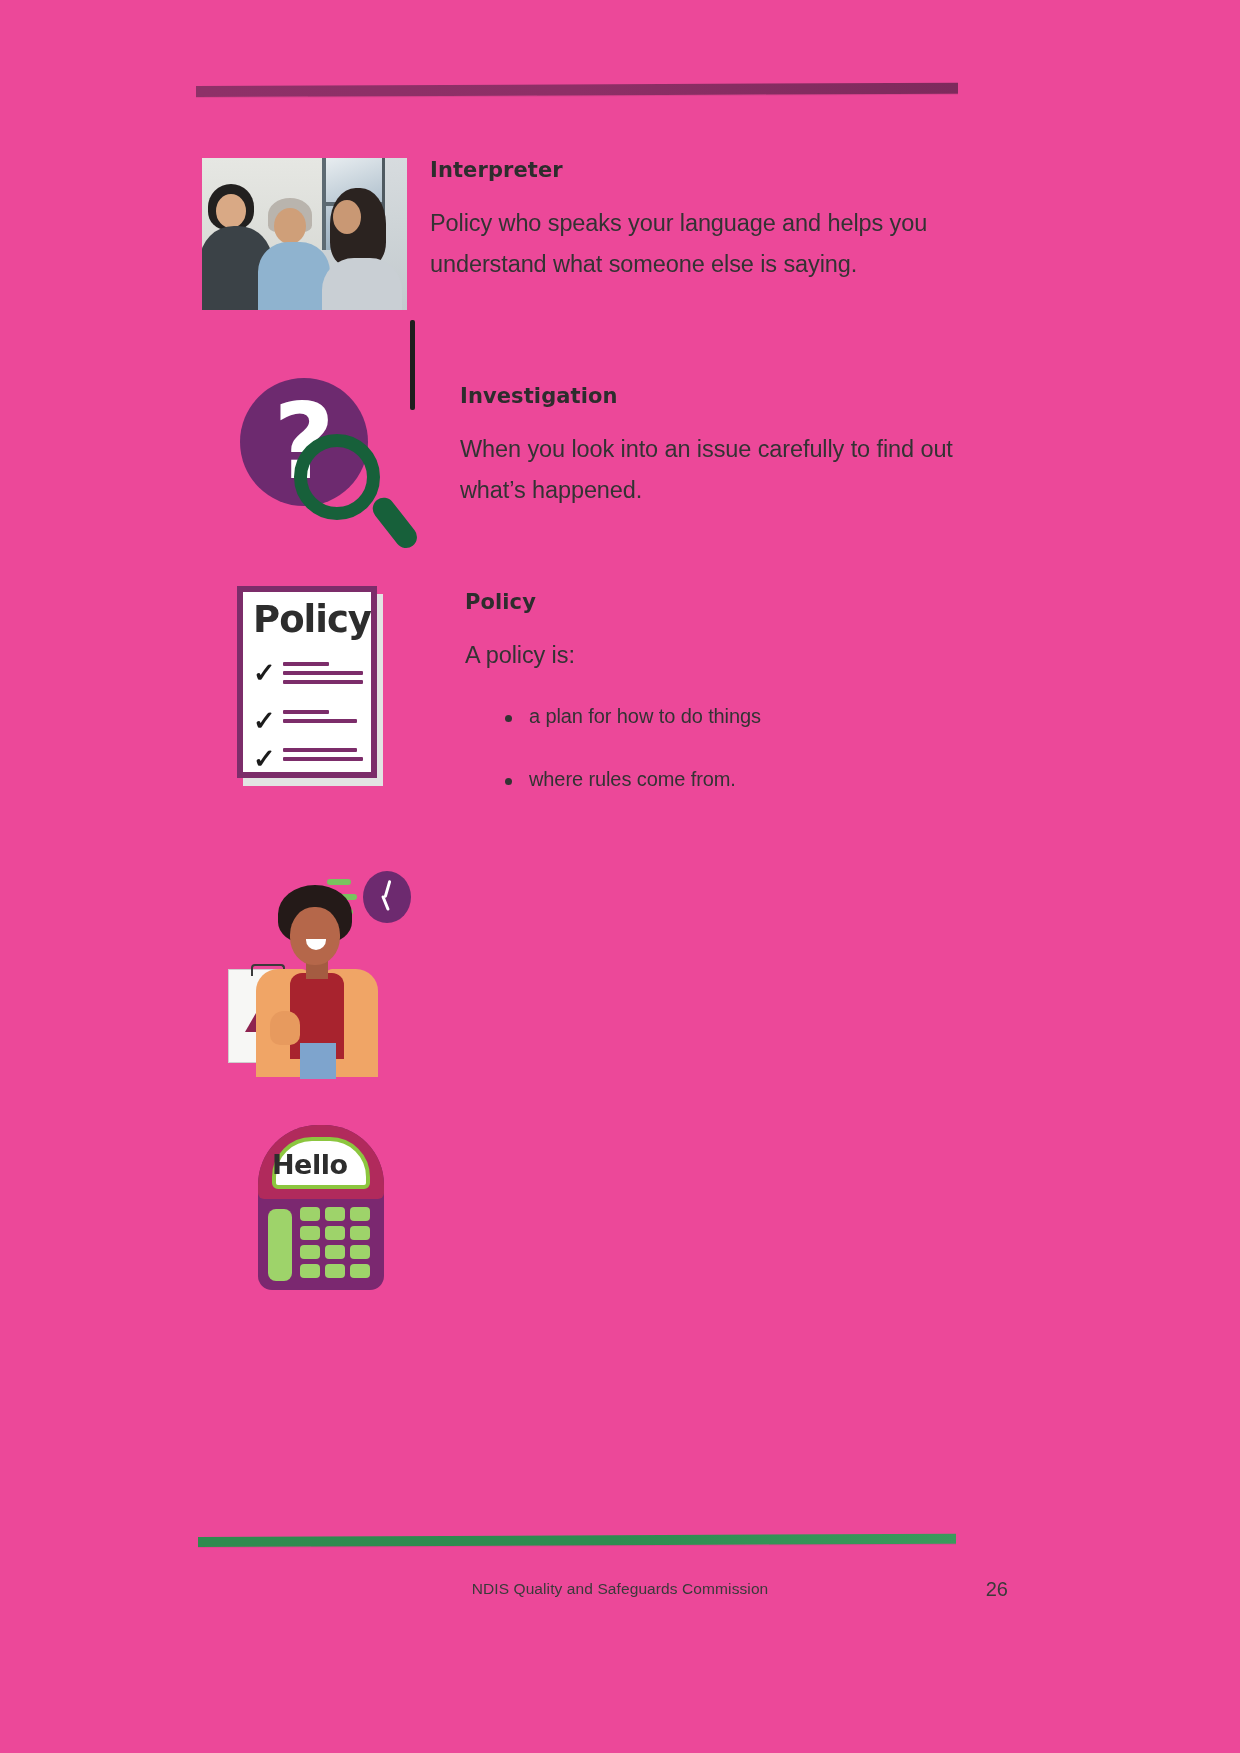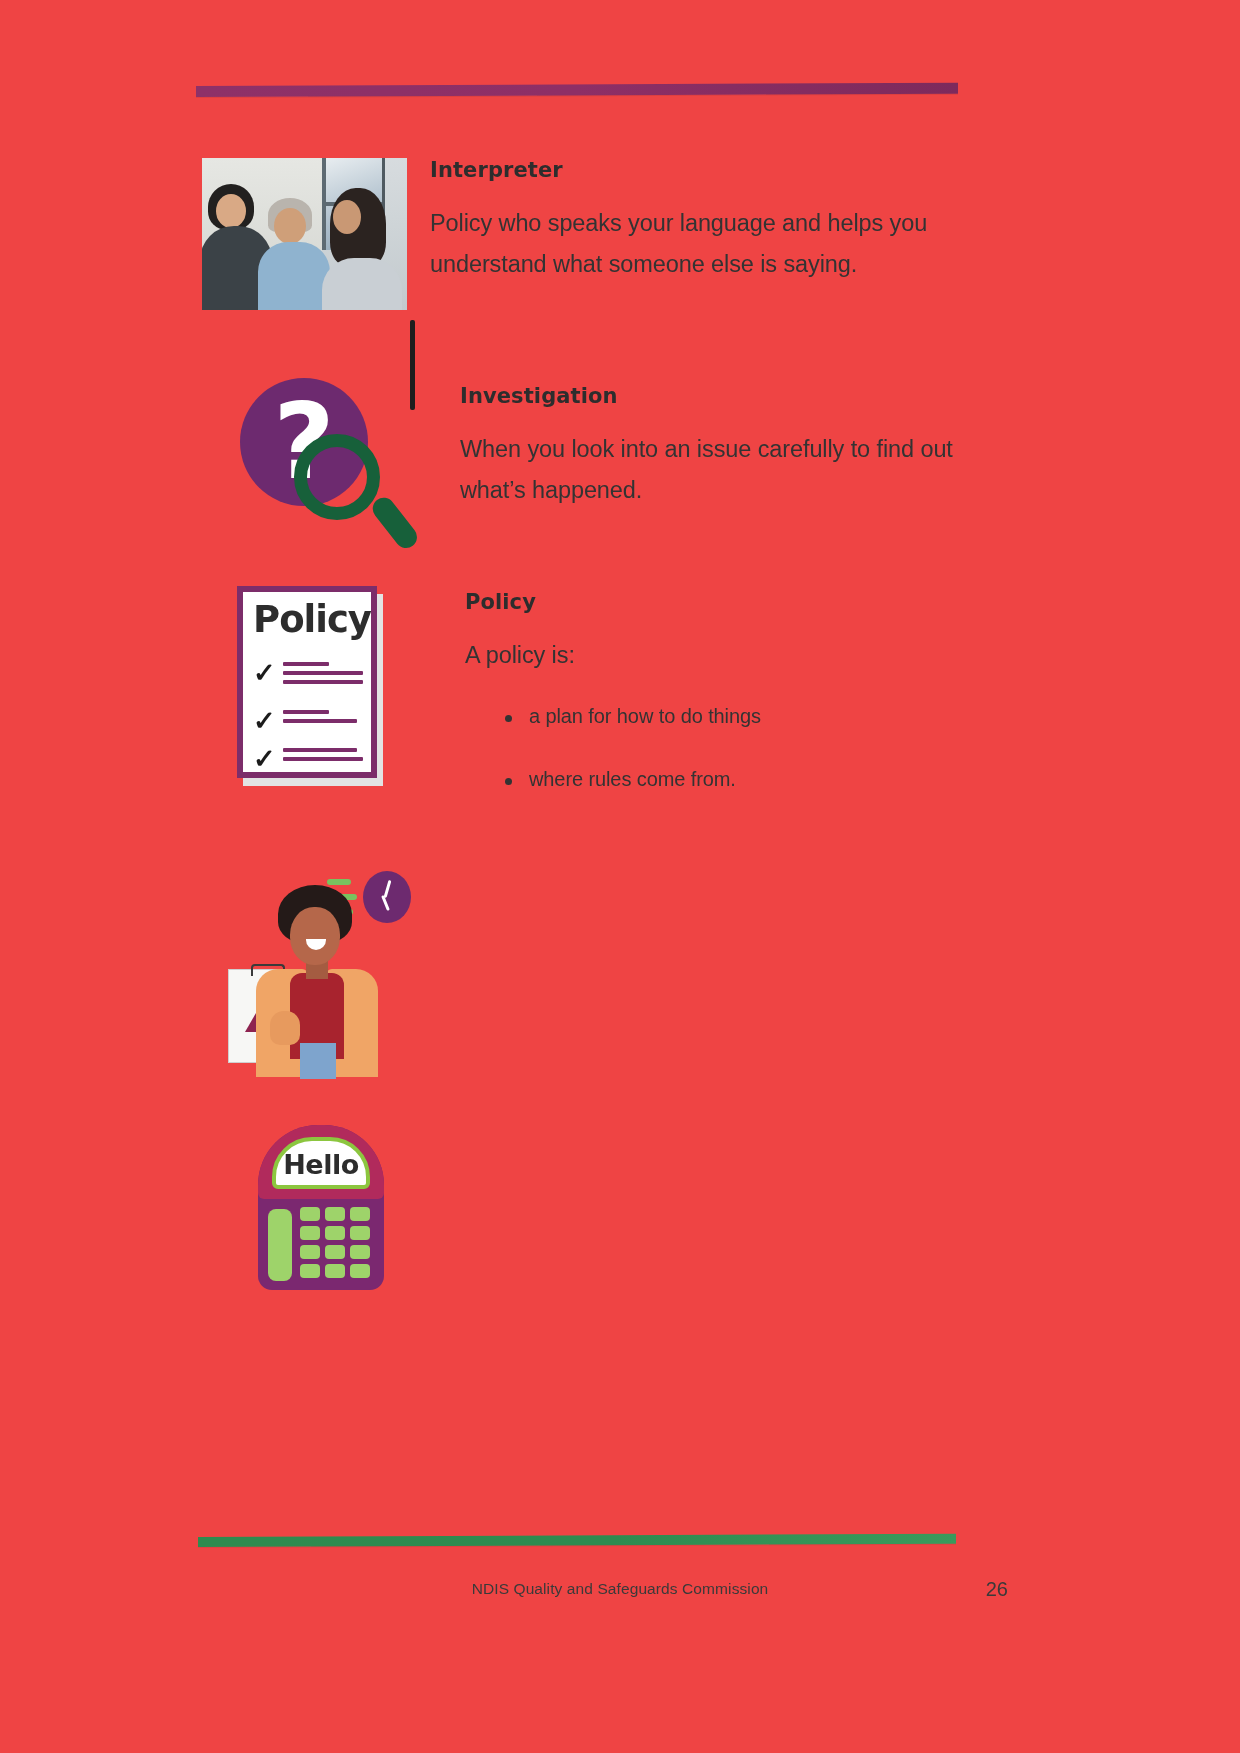--- a/index.html
+++ b/index.html
@@ -12,21 +12,21 @@
     height: 1753px;
     position: relative;
     font-family: "Liberation Sans", sans-serif;
     color: #2b2b2b;
     overflow: hidden;
   }
 
   .page {
     position: absolute;
     inset: 0;
-    background: #ef4444;
+    background: #ec4899;
   }
 
   
   .rule-top {
     position: absolute;
     left: 196px;
     top: 86px;
     width: 762px;
     height: 11px;
     background: linear-gradient(90deg, #8e3168 0%, #8e2f66 50%, #7d2a5c 100%);
@@ -276,21 +276,21 @@
     position:absolute; left: 6px; top: 0; width: 126px; height: 74px;
     background:#b12a5c; border-radius: 60px 60px 6px 6px;
   }
   .tty-screen {
     position:absolute; left: 20px; top: 12px; width: 98px; height: 52px;
     background:#ffffff; border: 4px solid #8cc63f; border-radius: 40px 40px 6px 6px;
     box-sizing: border-box;
   }
   .tty-hello {
     position:absolute; left: 20px; top: 24px; width: 98px;
-    text-align:center; font-family:"DejaVu Sans", sans-serif;
+    text-align:left; font-family:"DejaVu Sans", sans-serif;
     font-weight:700; font-size:27px; color:#2d2d2d; letter-spacing:-0.5px;
   }
   .tty-bar {
     position:absolute; left: 16px; top: 84px; width: 24px; height: 72px;
     background:#9ed36a; border-radius: 8px;
   }
   .tty-keys {
     position:absolute; left: 48px; top: 82px; width: 76px;
     display:grid; grid-template-columns: repeat(3, 20px); gap: 5px 5px;
   }

